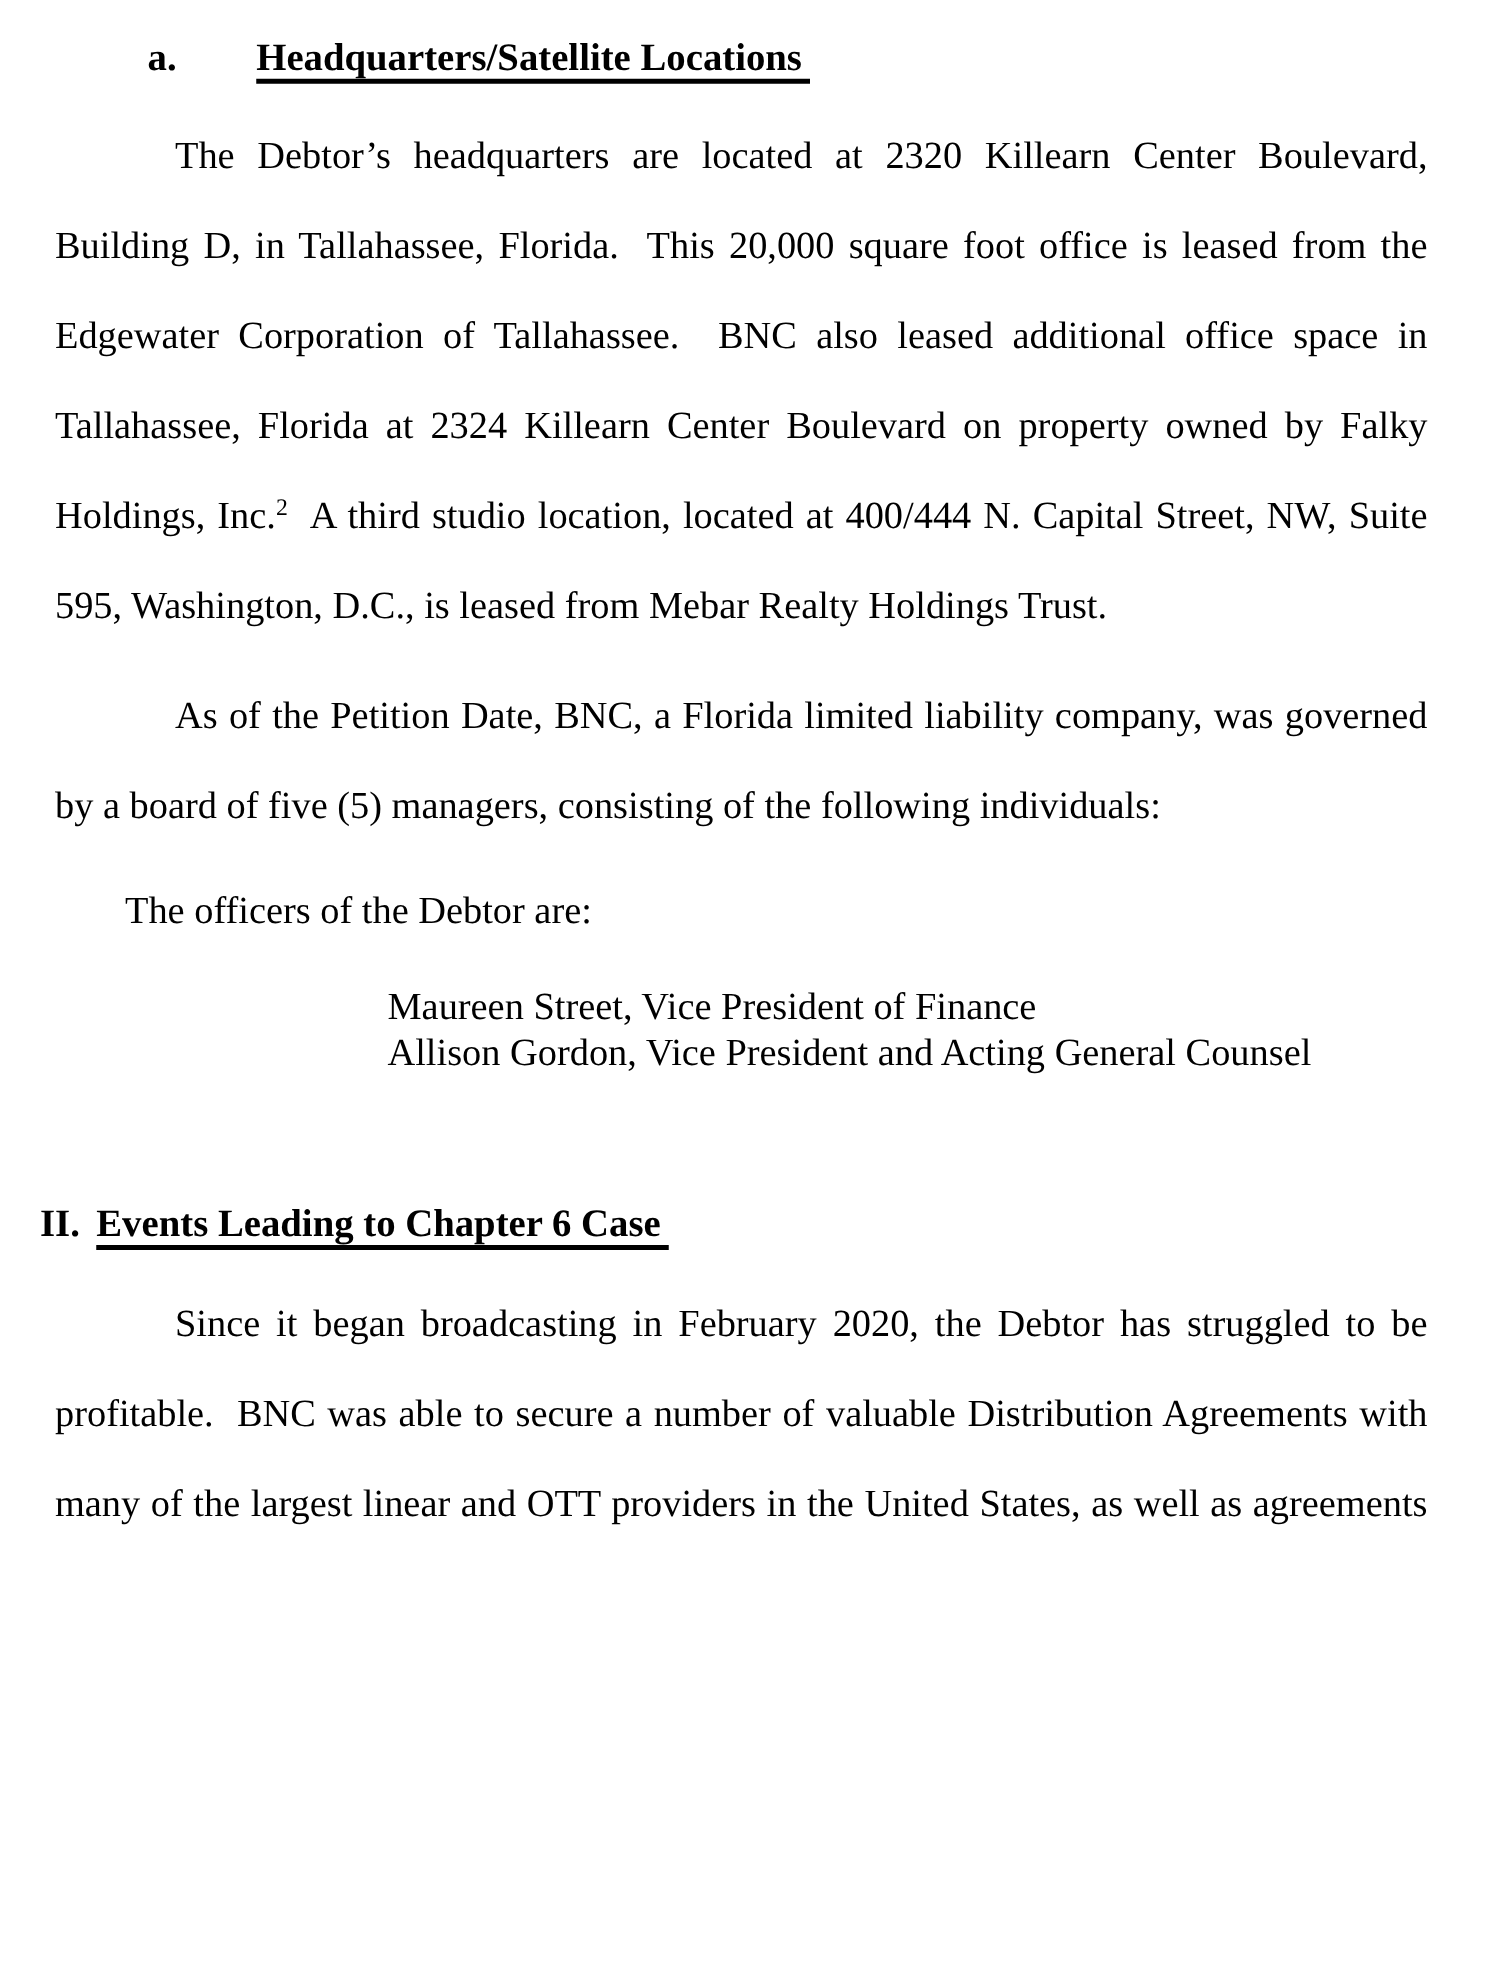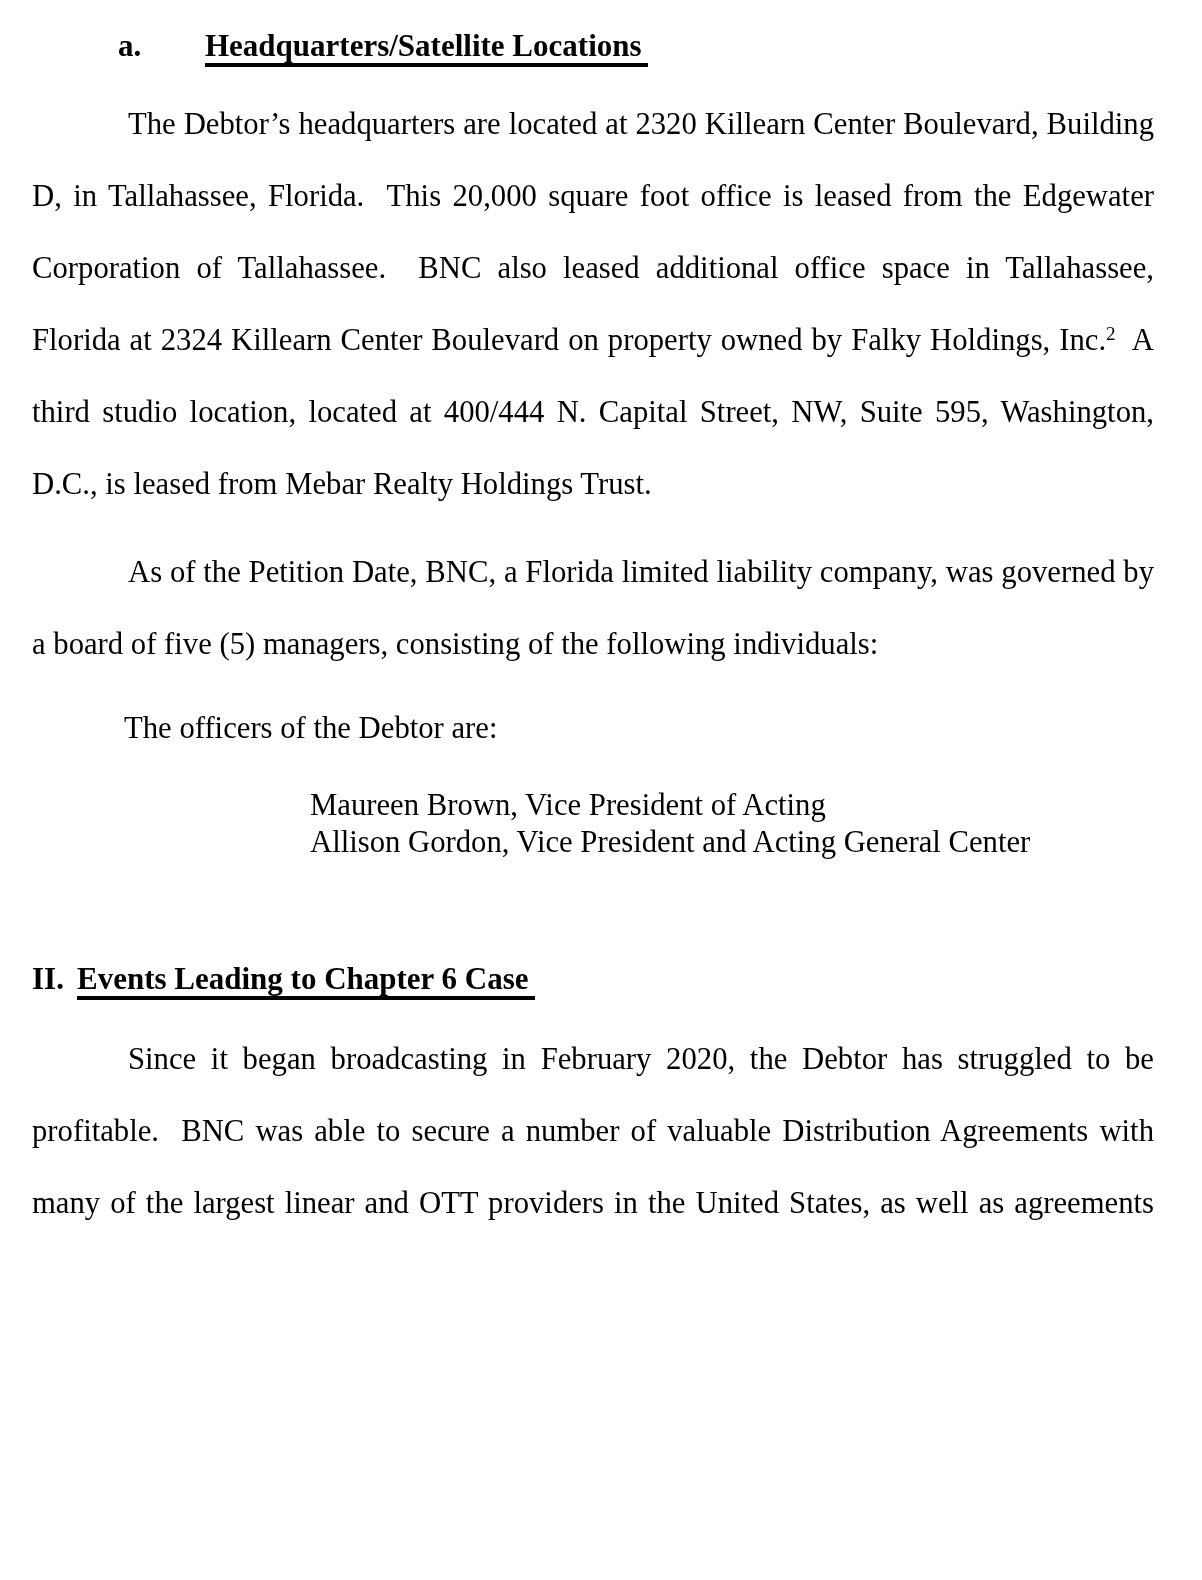--- a/index.html
+++ b/index.html
@@ -33,38 +33,38 @@
   .underlined {
     border-bottom: 4px solid #000000;
     padding-right: 6px;
   }
   .h-a { margin: 27px 0 0 90px; }
   .h-b { margin: 57px 0 0 90px; }
   .h-ii { margin: 99px 0 0 4px; }
   .h-ii .h-label { width: 45px; }
 
   .body-para {
-    margin: 4px;
+    margin: 16px;
     text-align: justify;
     line-height: 72px;
   }
   .indent { text-indent: 96px; }
 
   #para-hq { margin-top: 23px; }
   #para-board { margin-top: 16px; }
   #para-events { margin-top: 25px; text-align-last: justify; }
 
   .tab-list {
     margin: 15px 0 0 282px;
     line-height: 37px;
   }
   #officers-list { margin-top: 40px; }
 
   #officers-intro {
-    margin: 30px 0 0 96px;
+    margin: 30px 0 0 72px;
     line-height: 37px;
   }
 
   sup.fnref {
     font-size: 19px;
     line-height: 0;
     vertical-align: baseline;
     position: relative;
     top: -0.55em;
   }
@@ -80,22 +80,22 @@
 
   <p class="body-para indent" id="para-hq"><span>The Debtor’s headquarters are located at 2320 Killearn Center Boulevard, Building D, in Tallahassee, Florida.&nbsp; This 20,000 square foot office is leased from the Edgewater Corporation of Tallahassee.&nbsp; BNC also leased additional office space in Tallahassee, Florida at 2324 Killearn Center Boulevard on property owned by Falky Holdings, Inc.</span><sup class="fnref">2</sup><span>&nbsp; A third studio location, located at 400/444 N. Capital Street, NW, Suite 595, Washington, D.C., is leased from Mebar Realty Holdings Trust.</span></p>
 
 
   <p class="body-para indent" id="para-board">As of the Petition Date, BNC, a Florida limited liability company, was governed by a board of five (5) managers, consisting of the following individuals:</p>
 
 
   <div id="officers-intro">The officers of the Debtor are:</div>
 
   <div class="tab-list" id="officers-list">
-    <div>Maureen Brown, Vice President of Acting</div>
-    <div>Allison Gordon, Vice President and Acting General Center</div>
+    <div>Maureen Street, Vice President of Finance</div>
+    <div>Allison Gordon, Vice President and Acting General Counsel</div>
   </div>
 
   <div class="doc-heading h-ii">
     <span class="h-label">II.</span><span class="underlined">Events Leading to Chapter 6 Case</span>
   </div>
 
   <p class="body-para indent" id="para-events">Since it began broadcasting in February 2020, the Debtor has struggled to be profitable.&nbsp; BNC was able to secure a number of valuable Distribution Agreements with many of the largest linear and OTT providers in the United States, as well as agreements</p>
 
 </div>
 

